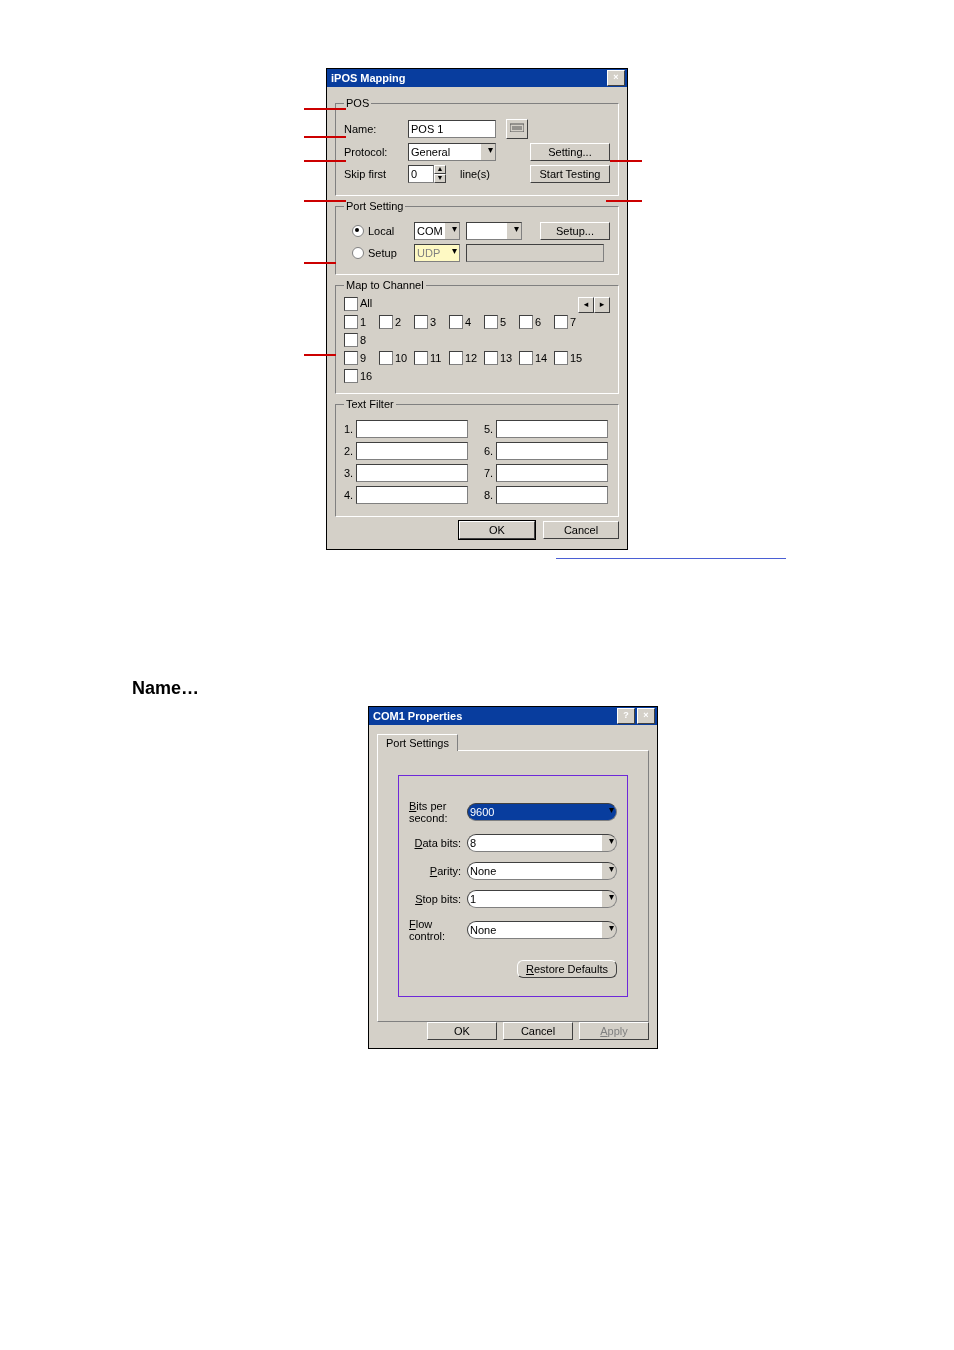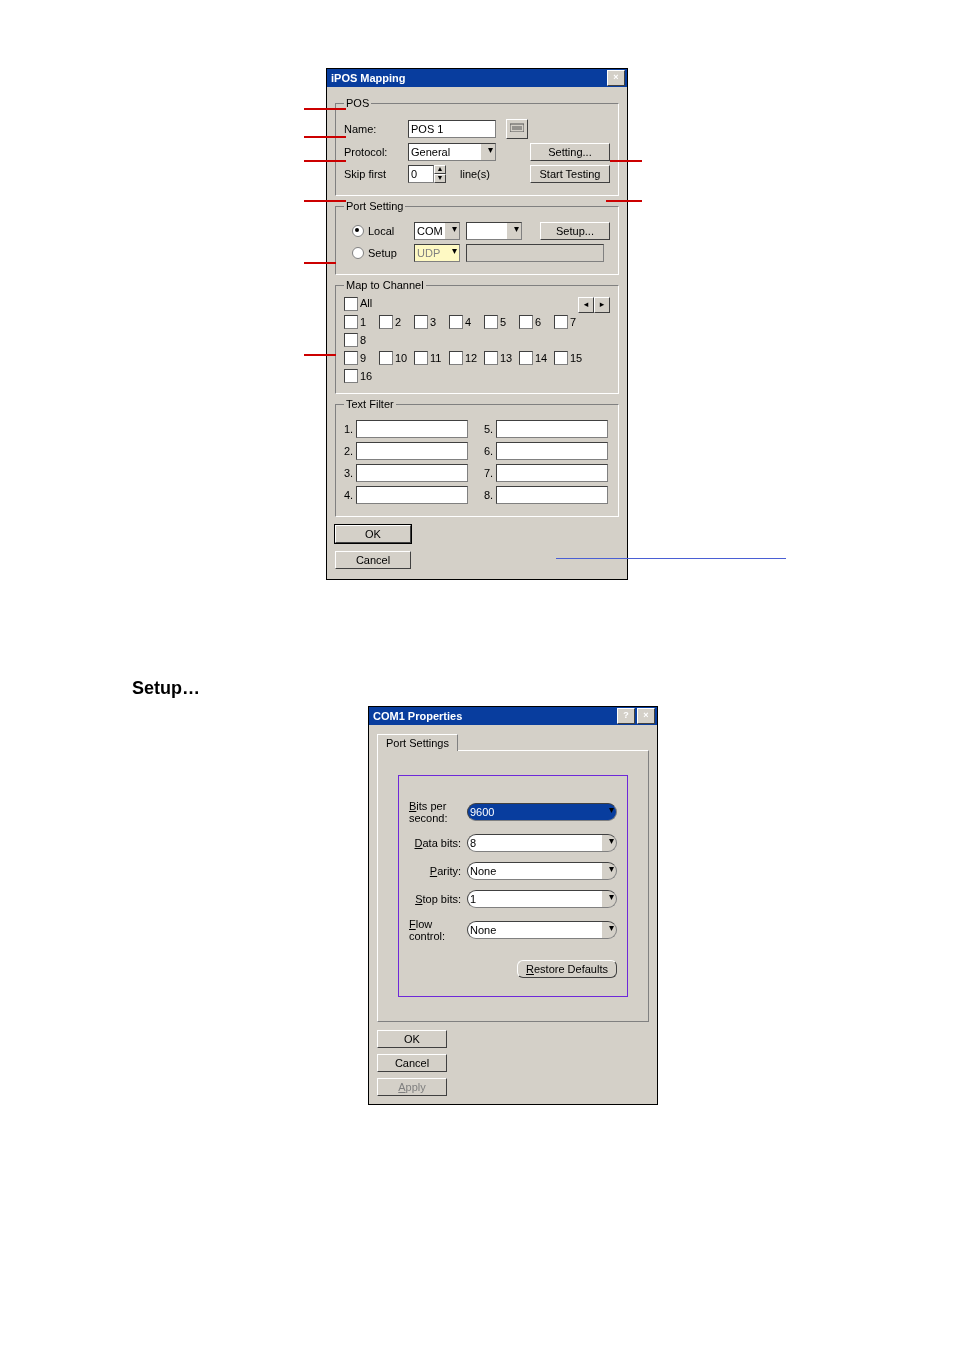--- a/index.html
+++ b/index.html
@@ -27,21 +27,21 @@
   .spinner .arrows div{flex:1;background:#d4d0c8;border:1px solid #fff;border-right-color:#404040;border-bottom-color:#404040;font-size:7px;line-height:6px;text-align:center;}
   .chk{width:12px;height:12px;border:1px solid #808080;border-top-color:#404040;border-left-color:#404040;background:#fff;display:inline-block;vertical-align:middle;margin-right:2px;}
   .radio{width:10px;height:10px;border-radius:50%;border:1px solid #808080;background:#fff;display:inline-block;vertical-align:middle;margin-right:4px;position:relative;}
   .radio.checked::after{content:"";position:absolute;left:2px;top:2px;width:4px;height:4px;border-radius:50%;background:#000;}
   .ch-grid{display:flex;flex-wrap:wrap;}
   .ch-item{width:35px;display:flex;align-items:center;margin:2px 0;font-size:11px;}
   .filter-cols{display:flex;gap:16px;}
   .filter-col .frow{display:flex;align-items:center;margin:4px 0;}
   .filter-col .frow span{width:12px;}
   .filter-col .frow .inp{width:112px;}
-  .footer-btns{display:flex;justify-content:flex-end;gap:8px;margin-top:8px;flex-direction:column;}
+  .footer-btns{display:flex;justify-content:flex-end;gap:8px;}
   .footer-btns .btn{width:76px;}
   
   .callout-left, .callout-right {position:absolute;height:0;border-top:2px solid #cc0000;}
   
   .mini-scroll{display:inline-flex;margin-left:auto;}
   .mini-scroll div{width:14px;height:14px;background:#d4d0c8;border:1px solid #fff;border-right-color:#404040;border-bottom-color:#404040;font-size:9px;text-align:center;line-height:12px;}
   
   .tab{display:inline-block;background:#d4d0c8;border:1px solid #fff;border-right-color:#808080;border-bottom:none;padding:2px 8px;font-size:11px;position:relative;top:1px;}
   .tab-area{border:1px solid #fff;border-right-color:#808080;border-bottom-color:#808080;padding:20px 20px;}
   .field-row{display:flex;align-items:center;justify-content:flex-end;margin:10px 0;}
@@ -259,21 +259,21 @@
 <div class="callout-left" style="left:304px;top:136px;width:42px;"></div>
 <div class="callout-left" style="left:304px;top:160px;width:42px;"></div>
 <div class="callout-left" style="left:304px;top:200px;width:42px;"></div>
 <div class="callout-left" style="left:304px;top:262px;width:32px;"></div>
 <div class="callout-left" style="left:304px;top:354px;width:32px;"></div>
 <div class="callout-right" style="left:610px;top:160px;width:32px;"></div>
 <div class="callout-right" style="left:606px;top:200px;width:36px;"></div>
 
 <hr class="blue-rule" style="position:absolute;left:556px;top:550px;">
 
-<div class="heading" style="position:absolute;left:132px;top:678px;">Setup…</div>
+<div class="heading" style="position:absolute;left:132px;top:678px;">Name…</div>
 
 <div class="win" style="position:absolute;left:368px;top:706px;width:288px;">
   <div class="titlebar">
     <span>COM1 Properties</span>
     <div class="title-btns">
       <div class="title-btn">?</div>
       <div class="title-btn">×</div>
     </div>
   </div>
   <div class="body" style="padding:8px;">

